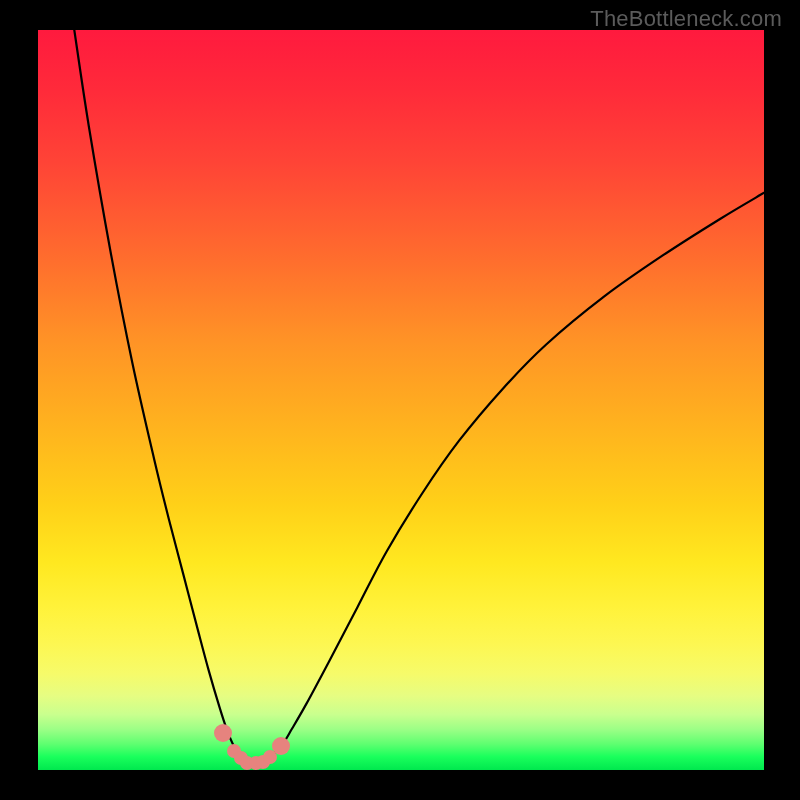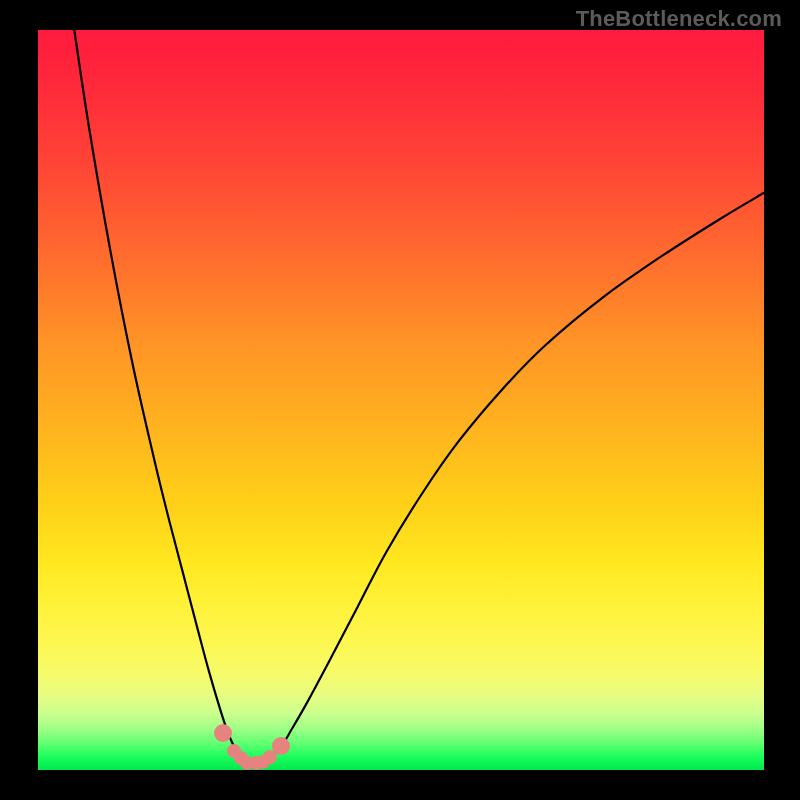--- a/index.html
+++ b/index.html
@@ -10,21 +10,21 @@
     height: 800px;
     background: #000;
     position: relative;
   }
   .watermark {
     position: absolute;
     top: 6px;
     right: 18px;
     color: #5b5b5b;
     font-size: 22px;
-    font-weight: 700;
+    font-weight: 400;
     letter-spacing: 0.2px;
     z-index: 10;
   }
   .plot {
     position: absolute;
     left: 38px;
     top: 30px;
     width: 726px;
     height: 740px;
   }

